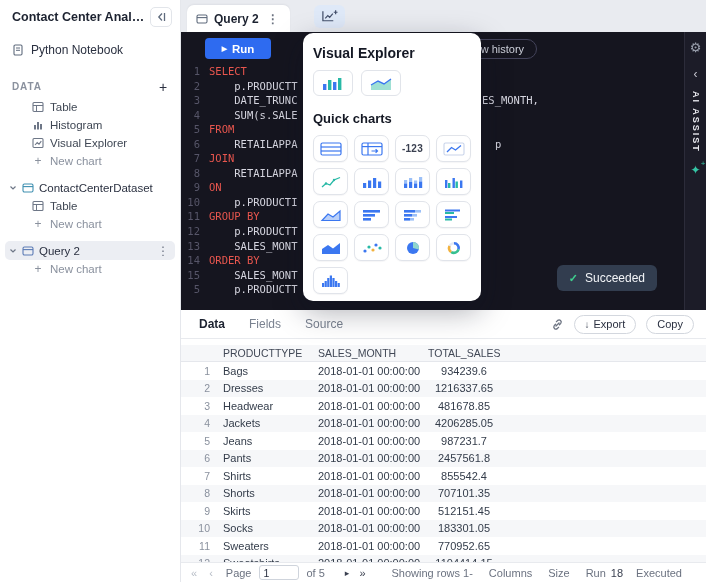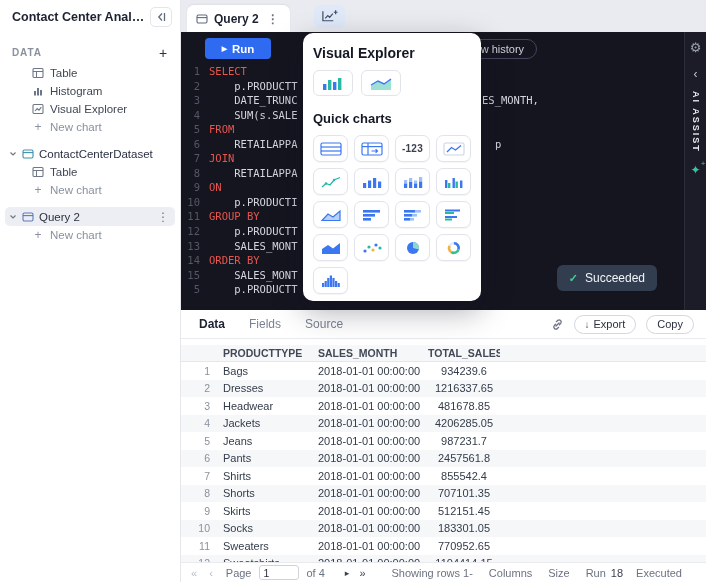--- a/index.html
+++ b/index.html
@@ -64,21 +64,21 @@
   .qc-num{font-size:10px;font-weight:700;color:#3a4050;letter-spacing:.02em}
 
   
   .results{position:absolute;left:181px;top:310px;width:525px;height:252px;background:#fff;overflow:hidden}
   .res-bar{position:relative;height:29px;border-bottom:1px solid #e8eaee;display:flex;align-items:center;padding:0 6px}
   .res-tab{height:100%;display:flex;align-items:center;padding:0 12px;font-size:12px;color:#7a8290;cursor:pointer}
   .res-tab.active{color:#1c2230;font-weight:700}
   .res-right{margin-left:auto;display:flex;align-items:center;gap:10px;padding-right:6px}
   .pill{height:19px;border:1px solid #d3d7de;border-radius:10px;padding:0 10px;font-size:11px;color:#2a3040;display:flex;align-items:center;gap:4px;background:#fff;cursor:pointer}
   .dl{font-size:10px;color:#4a5160}
-  .tblhead{display:flex;align-items:center;height:17px;margin-top:6px;background:#f6f7f9;border-bottom:1px solid #e5e7ec;font-size:10.5px;font-weight:700;color:#414856}
+  .tblhead{display:flex;align-items:center;height:17px;margin-top:6px;background:#f6f7f9;border-bottom:1px solid #e5e7ec;font-size:10.5px;font-weight:400;color:#414856}
   .rows .tr{display:flex;align-items:center;height:17.5px;font-size:11px;color:#333c4a}
   .rows .tr:nth-child(even){background:#f6f7f9}
   .c{white-space:nowrap;overflow:hidden}
   .c.n{width:37px;text-align:right;padding-right:8px;color:#8a919e;font-size:10.5px}
   .c.t{width:100px;padding-left:5px}
   .c.m{width:110px}
   .c.s{width:72px;text-align:center}
   .tblhead .c.s{text-align:right}
 
   
@@ -98,20 +98,28 @@
     <div class="sb-header">
       <span class="sb-title">Contact Center Analy…</span>
       <span class="collapse-btn">
         <svg width="12" height="12" viewBox="0 0 12 12">
             <path d="M7 2.5 L3.8 6 L7 9.5" stroke="#5f6b7d" stroke-width="1.3" fill="none"></path>
             <line x1="9.5" y1="2" x2="9.5" y2="10" stroke="#5f6b7d" stroke-width="1.3"></line>
           </svg>
       </span>
     </div>
 
+    <div class="sb-notebook">
+      <svg class="icon12" width="12" height="12" viewBox="0 0 12 12">
+          <rect x="2" y="1" width="8" height="10" rx="1.2" fill="none" stroke="#5f6b7d" stroke-width="1.1"></rect>
+          <line x1="4" y1="4" x2="8" y2="4" stroke="#5f6b7d" stroke-width="1"></line>
+          <line x1="4" y1="6.3" x2="8" y2="6.3" stroke="#5f6b7d" stroke-width="1"></line>
+        </svg>
+      <span>Python Notebook</span>
+    </div>
 
     <div class="sb-data-row">
       <span>DATA</span>
       <span class="sb-plus">+</span>
     </div>
 
     <div class="tree">
 
       <div class="tc">
         <svg class="icon12" width="12" height="12" viewBox="0 0 12 12">
@@ -604,21 +612,21 @@
           <span class="c s">1104414.15</span>
         </div>
     </div>
   </div>
 
   <div class="footer">
     <span class="fo pg-dis">«</span>
     <span class="fo pg-dis" style="margin-left:12px">‹</span>
     <span class="fo" style="margin-left:13px">Page</span>
     <input class="page-input" style="margin-left: 7px;" value="1">
-    <span class="fo" style="margin-left:8px">of 4</span>
+    <span class="fo" style="margin-left:8px">of 5</span>
     <span class="fo pg-en" style="margin-left:20px;font-size:9px">▸</span>
     <span class="fo pg-en" style="margin-left:10px">»</span>
     <span class="fo" style="margin-left:26px">Showing rows 1-</span>
     <span class="fo" style="margin-left:16px">Columns</span>
     <span class="fo" style="margin-left:16px">Size</span>
     <span class="fo" style="margin-left:16px">Run</span>
     <span class="fo pg-en" style="margin-left:5px">18</span>
     <span class="fo" style="margin-left:13px">Executed</span>
   </div>
 

